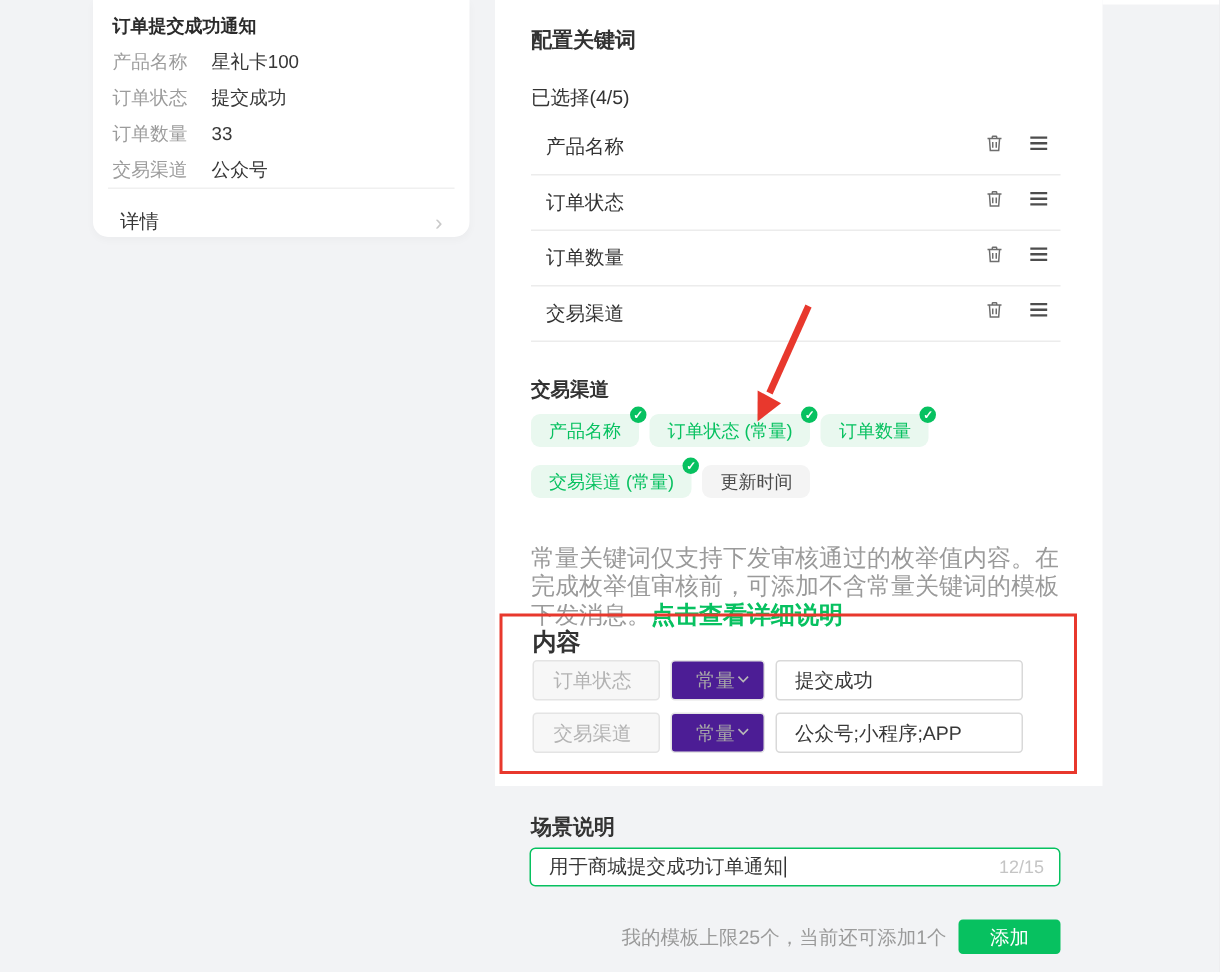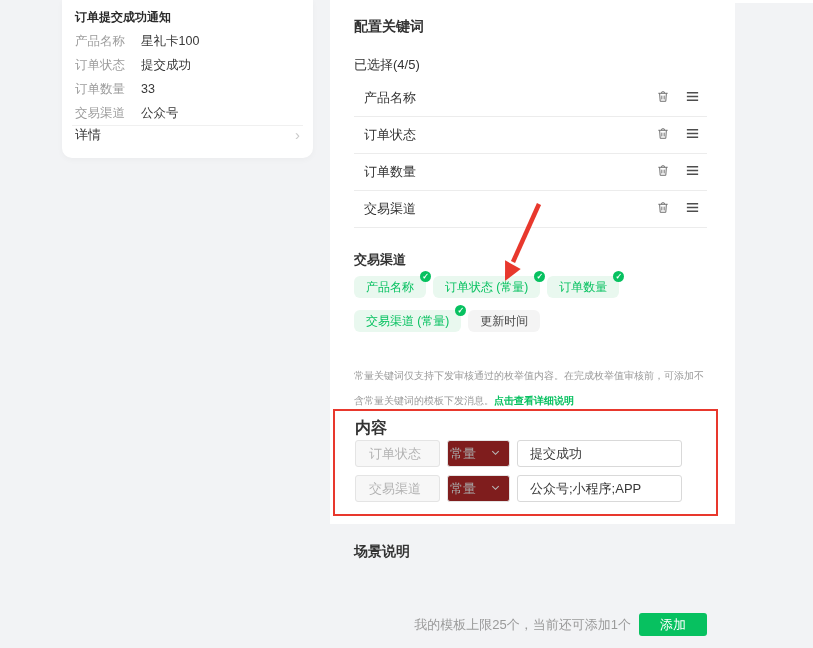--- a/index.html
+++ b/index.html
@@ -15,21 +15,21 @@
     position:absolute; left:62px; top:0; width:251px; height:158px;
     background:#fff; border-radius:0 0 10px 10px;
     box-shadow:0 2px 6px rgba(0,0,0,.03);
   }
   .card-title { margin:8px 13px 0; font-size:12px; line-height:19px; font-weight:600; color:#2b2b2b; }
   .card-fields { margin:2px 13px 0; }
   .f-row { display:flex; align-items:center; height:24px; font-size:12.5px; }
   .f-label { width:66px; color:#9c9c9c; flex:none; }
   .f-value { color:#383838; }
   .card-divider { margin:0 10px; border-top:1px solid #f0f0f0; }
-  .detail-row { display:flex; justify-content:space-between; align-items:flex-start; height:31px; margin:0 13px; font-size:13px; font-weight:500; color:#383838; cursor:pointer; }
+  .detail-row { display:flex; justify-content:space-between; align-items:flex-end; height:31px; margin:0 18px; font-size:13px; font-weight:500; color:#383838; cursor:pointer; }
   .detail-chevron { color:#c9c9c9; font-size:15px; font-weight:400; }
   
   .main-panel { position:absolute; left:330px; top:0; width:405px; height:524px; background:#fff; }
   .sec-title { position:absolute; left:24px; top:18px; font-size:14px; font-weight:600; color:#333; }
   .selected-header { position:absolute; left:24px; top:56px; font-size:13px; color:#333; }
   .rows { position:absolute; left:24px; top:80px; width:353px; }
   .krow { display:flex; align-items:center; height:37px; border-bottom:1px solid #ececec; padding:0 5px 0 10px; }
   .krow-label { flex:1; font-size:13px; color:#333; }
   .icon-btn { display:flex; align-items:center; justify-content:center; width:20px; height:20px; cursor:pointer; }
   .icon-btn + .icon-btn { margin-left:9px; }
@@ -40,27 +40,27 @@
     padding:0 12px; border-radius:6px; font-size:12px; cursor:pointer;
     background:#e9f8ef; color:#07c160;
   }
   .tag.plain { background:#f4f4f4; color:#4a4a4a; }
   .tag-badge {
     position:absolute; top:-5px; right:-5px; width:11px; height:11px; border-radius:50%;
     background:#07c160; color:#fff; font-size:8px; line-height:11px; text-align:center; font-weight:700;
   }
   .hint { position:absolute; left:24px; top:345px; font-size:13px; color:#9a9a9a; }
   .green-link { color:#07c160; font-weight:600; cursor:pointer; }
-  .note { position:absolute; left:24px; top:363px; width:356px; font-size:10px; line-height:25px; color:#9a9a9a; }
+  .note { position:absolute; left:24px; top:363px; width:356px; font-size:16px; line-height:19px; color:#9a9a9a; }
   .content-title { position:absolute; left:25px; top:418px; font-size:16px; font-weight:600; color:#333; }
   .content-row { position:absolute; left:25px; display:flex; align-items:center; }
   .content-row.r1 { top:440px; } .content-row.r2 { top:475px; }
   .kw-box, .type-box, .val-box { height:27px; border-radius:3px; display:flex; align-items:center; font-size:13px; }
   .kw-box { width:85px; background:#f7f7f7; border:1px solid #e4e4e4; color:#b3b3b3; padding-left:13px; margin-right:7px; }
-  .type-box { width:63px; background:#7f1d1d; border:1px solid #e4e4e4; color:#a8a8a8; padding:0 8px 0 2px; margin-right:7px; justify-content:space-between; cursor:default; }
+  .type-box { width:63px; background:#4c1d95; border:1px solid #e4e4e4; color:#a8a8a8; padding:0 8px 0 16px; margin-right:7px; justify-content:space-between; cursor:default; }
   .val-box { width:165px; background:#fff; border:1px solid #d9d9d9; color:#383838; padding-left:12px; }
   .scene-title { position:absolute; left:24px; top:543px; font-size:14px; font-weight:600; color:#333; }
   .scene-input {
     position:absolute; left:23px; top:565px; width:354px; height:26px;
     border:1px solid #07c160; border-radius:4px; background:#fff;
     display:flex; align-items:center; padding:0 10px 0 12px; font-size:13px; color:#383838; cursor:text;
   }
   .caret { display:inline-block; width:1px; height:14px; background:#333; margin-left:1px; }
   .scene-counter { margin-left:auto; font-size:12px; color:#c5c5c5; }
   .panel-footer { position:absolute; left:24px; top:613px; width:353px; display:flex; align-items:center; justify-content:flex-end; gap:8px; }
@@ -224,20 +224,25 @@
         <span><svg width="11" height="11" viewBox="0 0 24 24" fill="none" stroke="#b8b8b8" stroke-width="2.4">
               <path d="M5 9l7 7 7-7"></path>
             </svg></span>
       </div>
       <div class="val-box">
         <span>公众号;小程序;APP</span>
       </div>
     </div>
 
     <div class="scene-title">场景说明</div>
+    <div class="scene-input">
+      <span>用于商城提交成功订单通知</span>
+        <span class="caret"></span>
+      <span class="scene-counter">12/15</span>
+    </div>
 
     <div class="panel-footer">
       <span class="quota-text">我的模板上限25个，当前还可添加1个</span>
       <button class="add-btn">添加</button>
     </div>
   </div>
 
   <div class="top-strip"></div>
 
   <div class="annotation-box"></div>

